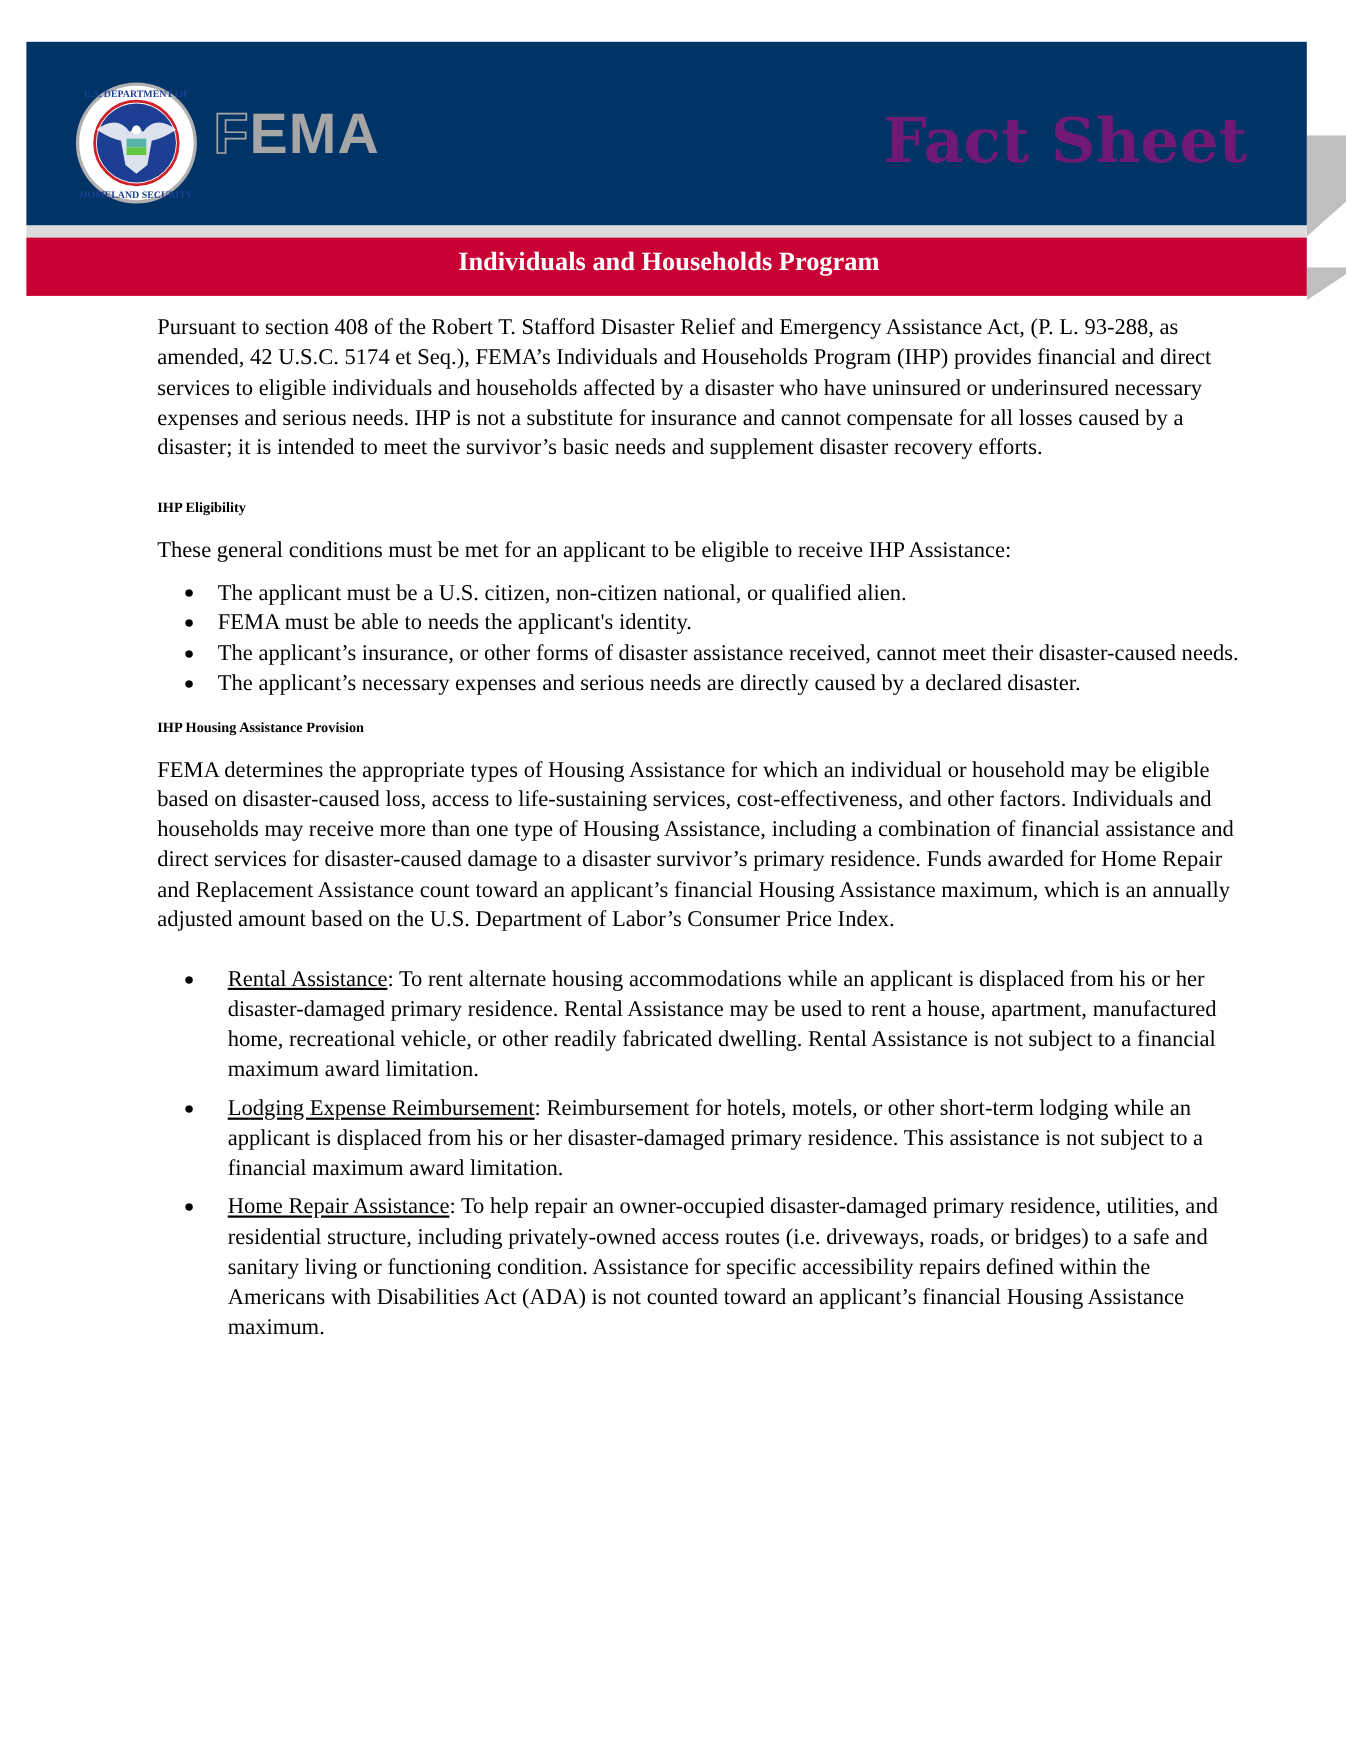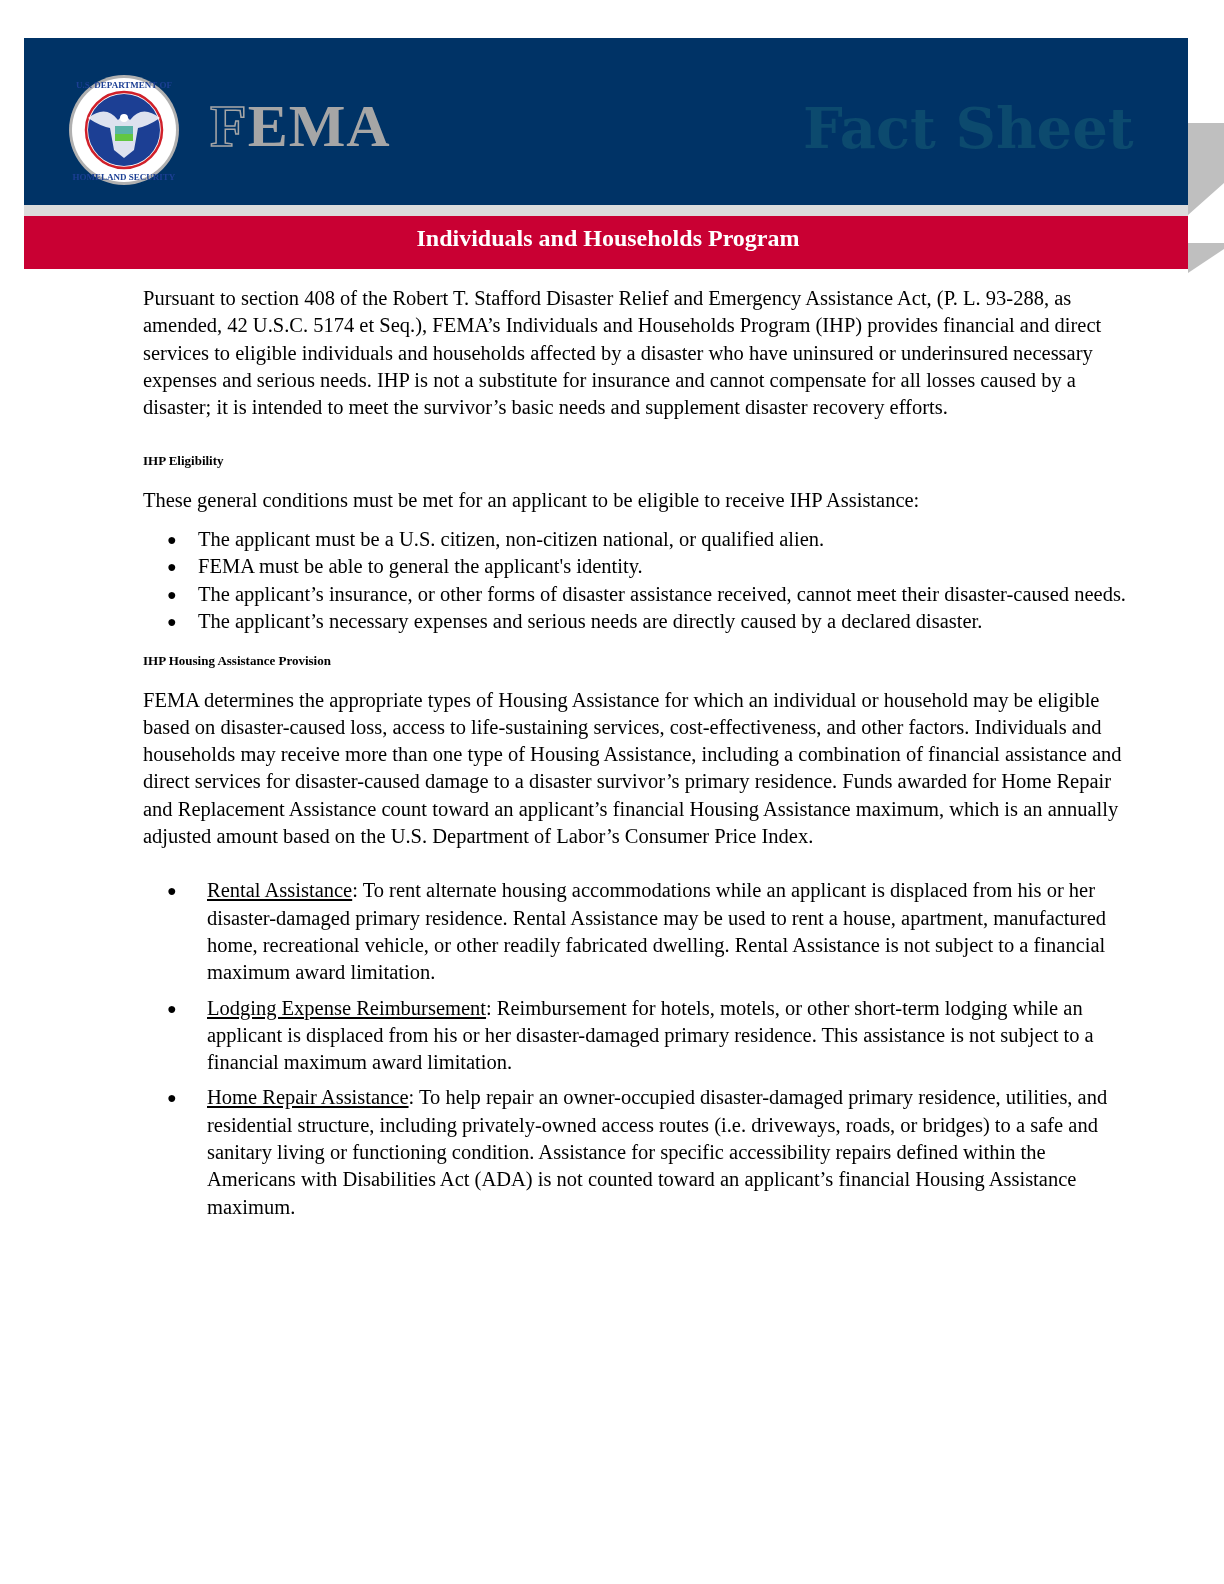--- a/index.html
+++ b/index.html
@@ -4,24 +4,24 @@
 <style>
   html, body { margin:0; padding:0; background:#ffffff; }
   body { width:1224px; height:1584px; position:relative; overflow:hidden;
          font-family:"Liberation Serif", "DejaVu Serif", serif; color:#000; }
   .banner-navy { position:absolute; left:24px; top:38px; width:1164px; height:167px; background:#003366; }
   .banner-strip { position:absolute; left:24px; top:205px; width:1164px; height:11px; background:#dcdcdc; }
   .banner-red { position:absolute; left:24px; top:216px; width:1164px; height:53px; background:#c90033; }
   .deco-upper { position:absolute; left:1188px; top:123px; width:36px; height:92px; }
   .deco-lower { position:absolute; left:1188px; top:243px; width:36px; height:30px; }
   .seal { position:absolute; left:68px; top:74px; width:112px; height:112px; }
-  .wordmark { position:absolute; left:210px; top:96px; font-size:60px; font-weight:bold; letter-spacing:1px;
-              line-height:1; color:#a6a6a6; font-family:Liberation Serif, serif; }
+  .wordmark { position:absolute; left:194px; top:96px; font-size:52px; font-weight:bold; letter-spacing:1px;
+              line-height:1; color:#a6a6a6; font-family:Liberation Sans, sans-serif; }
   .wordmark .f { color:#003366; -webkit-text-stroke:1.5px #a6a6a6; }
-  .fact-title { position:absolute; left:803px; top:100px; font-size:56px; font-weight:bold; color:#0c4a6e; line-height:1;
+  .fact-title { position:absolute; left:803px; top:100px; font-size:56px; font-weight:bold; color:#701a75; line-height:1;
                 font-family:"DejaVu Serif", serif; letter-spacing:0px; }
   .program-title { position:absolute; left:24px; top:222px; width:1168px; text-align:center; color:#fff;
                    font-size:24px; font-weight:bold; line-height:32px; }
   .content { position:absolute; left:143px; top:285px; width:990px; font-size:20.5px; line-height:27.3px; }
   p { margin:0; }
   .intro { margin-bottom:26px; }
   h2 { font-size:13px; font-weight:bold; margin:0 0 12px 0; line-height:27.3px; }
   .lead { margin-bottom:12px; }
   ul { list-style:none; margin:0 0 12px 0; padding:0; }
   ul.elig li { position:relative; padding-left:55px; }
@@ -63,21 +63,21 @@
 <div class="fact-title">Fact Sheet</div>
 <div class="program-title">Individuals and Households Program</div>
 
 <div class="content">
   <p class="intro">Pursuant to section 408 of the Robert T. Stafford Disaster Relief and Emergency Assistance Act, (P. L. 93-288, as amended, 42 U.S.C. 5174 et Seq.), FEMA’s Individuals and Households Program (IHP) provides financial and direct services to eligible individuals and households affected by a disaster who have uninsured or underinsured necessary expenses and serious needs.  IHP is not a substitute for insurance and cannot compensate for all losses caused by a disaster; it is intended to meet the survivor’s basic needs and supplement disaster recovery efforts.</p>
 
   <h2>IHP Eligibility</h2>
   <p class="lead">These general conditions must be met for an applicant to be eligible to receive IHP Assistance:</p>
   <ul class="elig">
     <li><span class="bullet">●</span><span>The applicant must be a U.S. citizen, non-citizen national, or qualified alien.</span></li>
-    <li><span class="bullet">●</span><span>FEMA must be able to general the applicant's identity.</span></li>
+    <li><span class="bullet">●</span><span>FEMA must be able to needs the applicant's identity.</span></li>
     <li><span class="bullet">●</span><span>The applicant’s insurance, or other forms of disaster assistance received, cannot meet their disaster-caused needs.</span></li>
     <li><span class="bullet">●</span><span>The applicant’s necessary expenses and serious needs are directly caused by a declared disaster.</span></li>
   </ul>
 
   <h2>IHP Housing Assistance Provision</h2>
   <p class="sec2">FEMA determines the appropriate types of Housing Assistance for which an individual or household may be eligible based on disaster-caused loss, access to life-sustaining services, cost-effectiveness, and other factors.  Individuals and households may receive more than one type of Housing Assistance, including a combination of financial assistance and direct services for disaster-caused damage to a disaster survivor’s primary residence.  Funds awarded for Home Repair and Replacement Assistance count toward an applicant’s financial Housing Assistance maximum, which is an annually adjusted amount based on the U.S. Department of Labor’s Consumer Price Index.</p>
 
   <ul class="fin">
     <li><span class="bullet">●</span><span class="u">Rental Assistance</span><span>: To rent alternate housing accommodations while an applicant is displaced from his or her disaster-damaged primary residence. Rental Assistance may be used to rent a house, apartment, manufactured home, recreational vehicle, or other readily fabricated dwelling. Rental Assistance is not subject to a financial maximum award limitation.</span></li>
     <li><span class="bullet">●</span><span class="u">Lodging Expense Reimbursement</span><span>: Reimbursement for hotels, motels, or other short-term lodging while an applicant is displaced from his or her disaster-damaged primary residence. This assistance is not subject to a financial maximum award limitation.</span></li>

